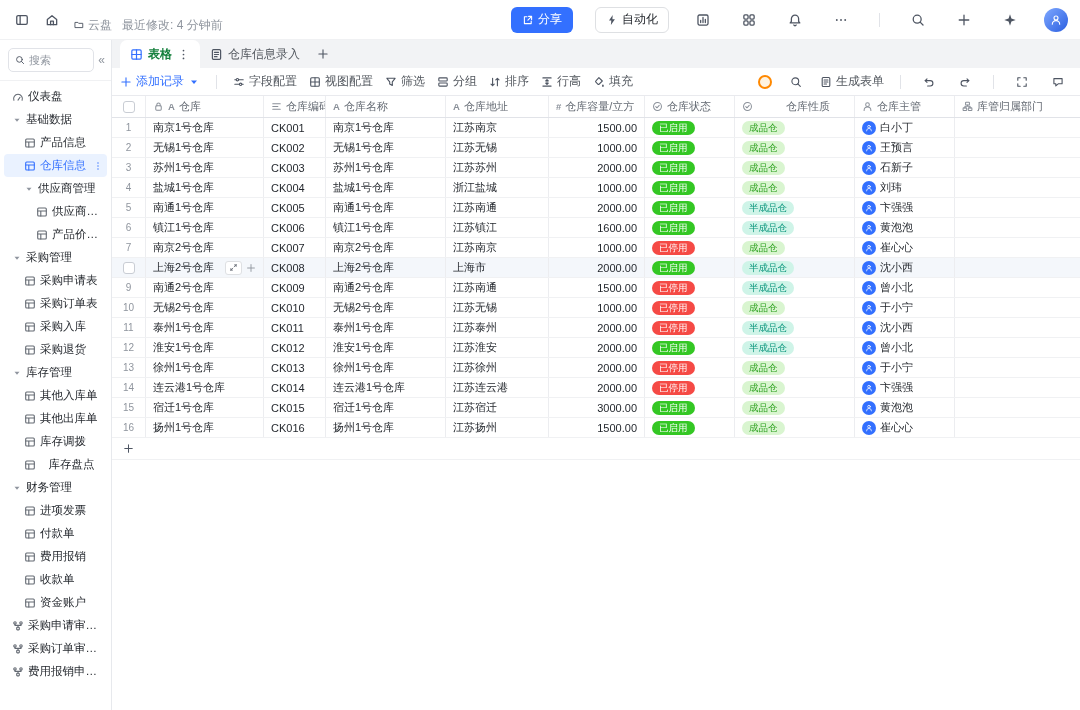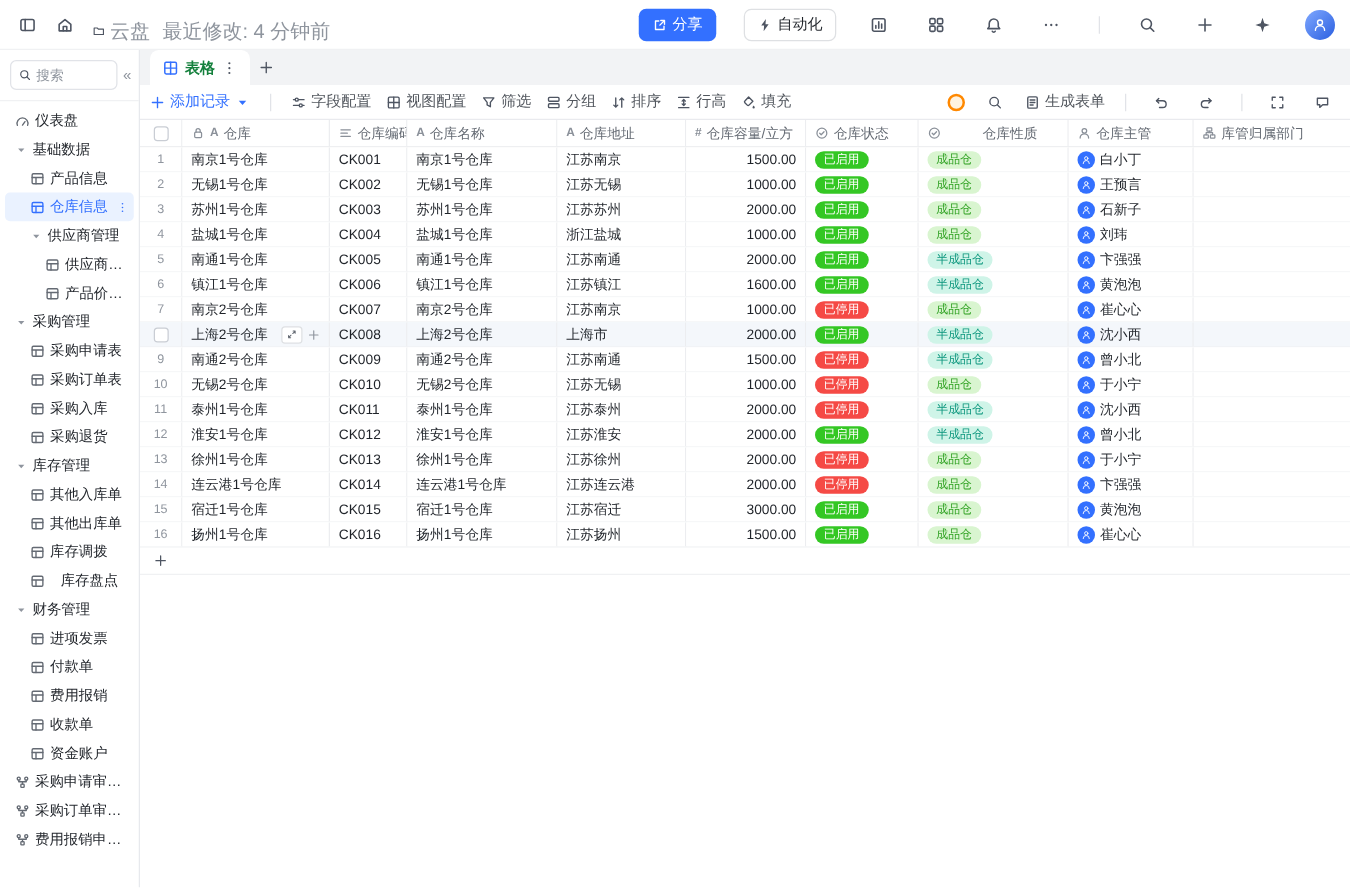--- a/index.html
+++ b/index.html
@@ -16,21 +16,21 @@
 
   
   .topbar { height:40px; flex:none; display:flex; align-items:center; justify-content:space-between; padding:0 12px 0 10px; border-bottom:1px solid #F0F1F3; }
   .tb-left { display:flex; align-items:center; gap:6px; min-width:0; }
   .title-wrap { margin-left:4px; }
   .breadcrumb { display:flex; align-items:center; gap:4px; font-size:12px; }
   .bc-item { color:#646A73; cursor:pointer; white-space:nowrap; }
   .bc-item.current { color:#1F2329; font-weight:600; }
   .bc-sep { color:#B8BCC2; }
   .bc-sep::after { content:"›"; }
-  .meta { display:flex; align-items:center; gap:4px; font-size:16px; color:#8F959E; margin-top:11px; }
+  .meta { display:flex; align-items:center; gap:4px; font-size:12px; color:#8F959E; margin-top:11px; }
   .meta-mod { margin-left:6px; }
   .tb-right { display:flex; align-items:center; gap:22px; }
   .btn-share { display:inline-flex; align-items:center; gap:4px; height:26px; padding:0 11px; border:none; border-radius:6px; background:var(--accent); color:#fff; font-size:12px; cursor:pointer; font-family:inherit; }
   .btn-share .ic { color:#fff; }
   .btn-auto { display:inline-flex; align-items:center; gap:4px; height:26px; padding:0 10px; border:1px solid #DEE0E3; border-radius:6px; background:#fff; color:#1F2329; font-size:12px; cursor:pointer; font-family:inherit; }
   .avatar { width:24px; height:24px; border-radius:50%; background:linear-gradient(135deg,#7FA8FF,#2B5FE0); display:inline-flex; align-items:center; justify-content:center; cursor:pointer; }
   .avatar .ic { color:#fff; width:12px; height:12px; }
 
   .shell { flex:1; display:flex; min-height:0; }
 
@@ -494,20 +494,29 @@
             </span>
             <span>表格</span>
             <span class="ic sm">
               <svg viewBox="0 0 12 12" fill="none" stroke="currentColor" stroke-width="1.1" stroke-linecap="round" stroke-linejoin="round">
                 <circle cx="6" cy="2.4" r=".8" fill="currentColor" stroke="none"></circle>
                 <circle cx="6" cy="6" r=".8" fill="currentColor" stroke="none"></circle>
                 <circle cx="6" cy="9.6" r=".8" fill="currentColor" stroke="none"></circle>
               </svg>
             </span>
           </div>
+          <div class="tab">
+            <span class="ic t-ic">
+              <svg viewBox="0 0 12 12" fill="none" stroke="currentColor" stroke-width="1.1" stroke-linecap="round" stroke-linejoin="round">
+                <rect x="2.2" y="1.5" width="7.6" height="9" rx="1"></rect>
+                <path d="M4.1 4h3.8M4.1 6h3.8M4.1 8h2.4"></path>
+              </svg>
+            </span>
+            <span>仓库信息录入</span>
+          </div>
           <span class="tab-add" id="tab-add">
             <span class="ic sm">
               <svg viewBox="0 0 12 12" fill="none" stroke="currentColor" stroke-width="1.1" stroke-linecap="round" stroke-linejoin="round">
                 <path d="M6 1.9v8.2M1.9 6h8.2"></path>
               </svg>
             </span>
           </span>
       </div>
 
       <div class="toolbar">

